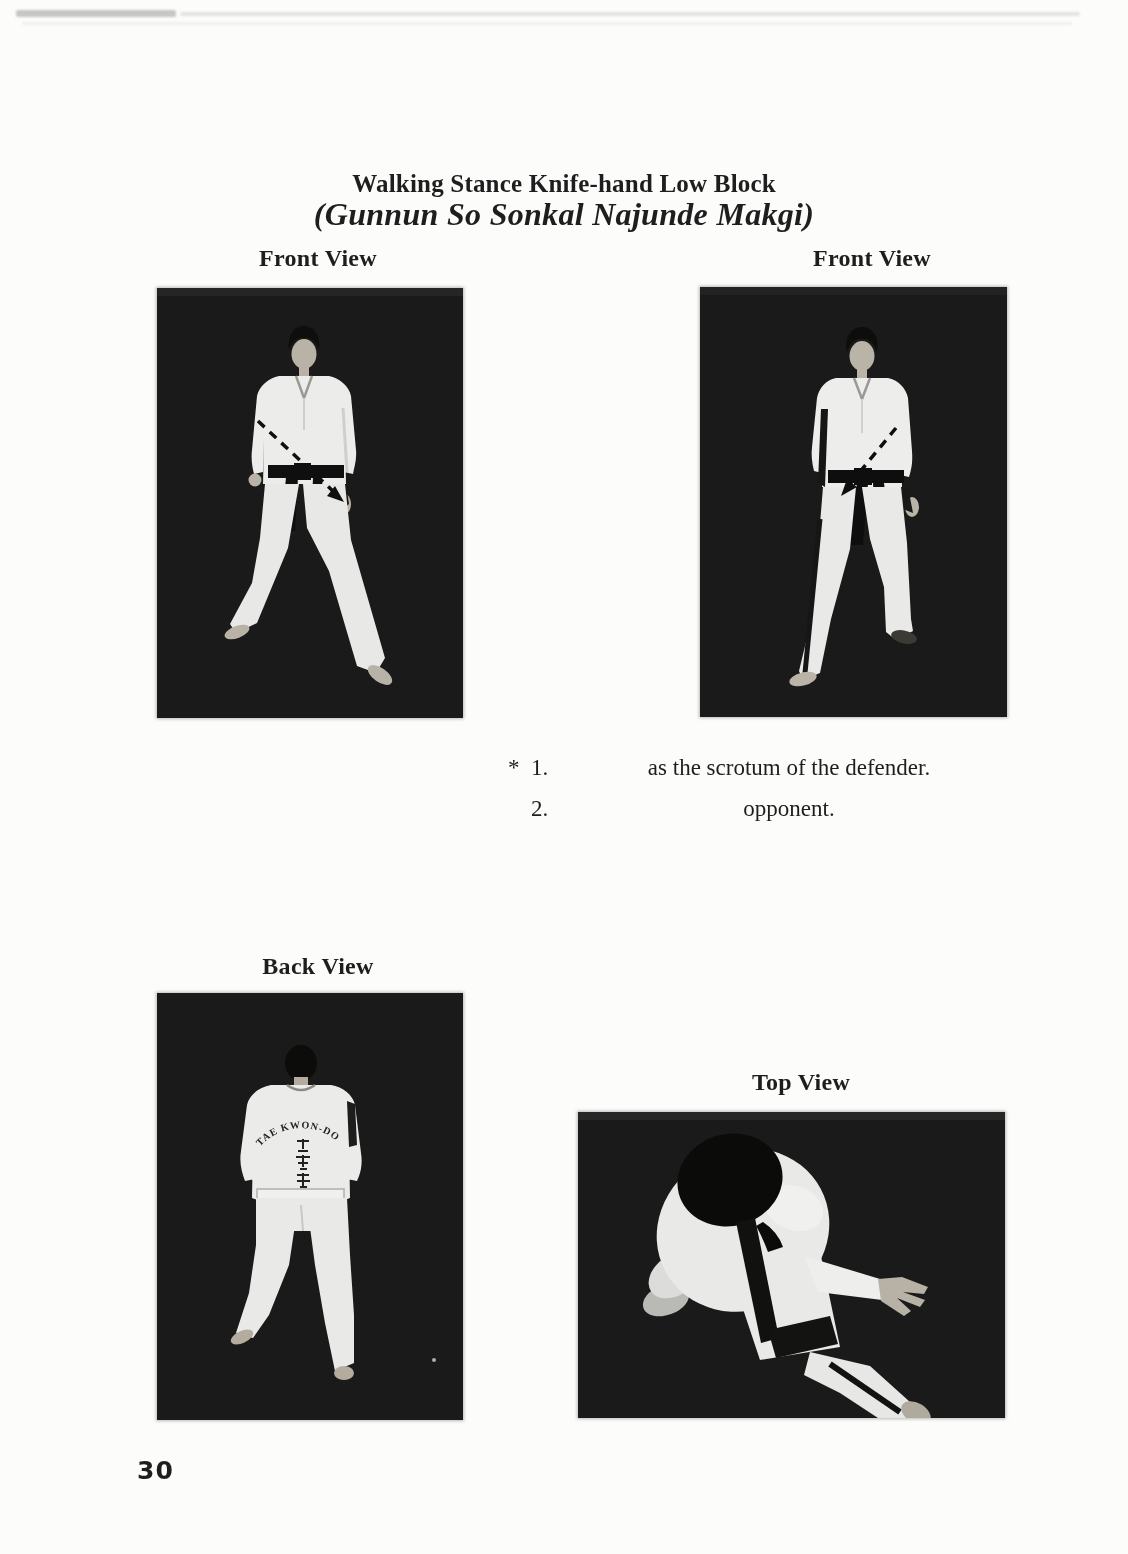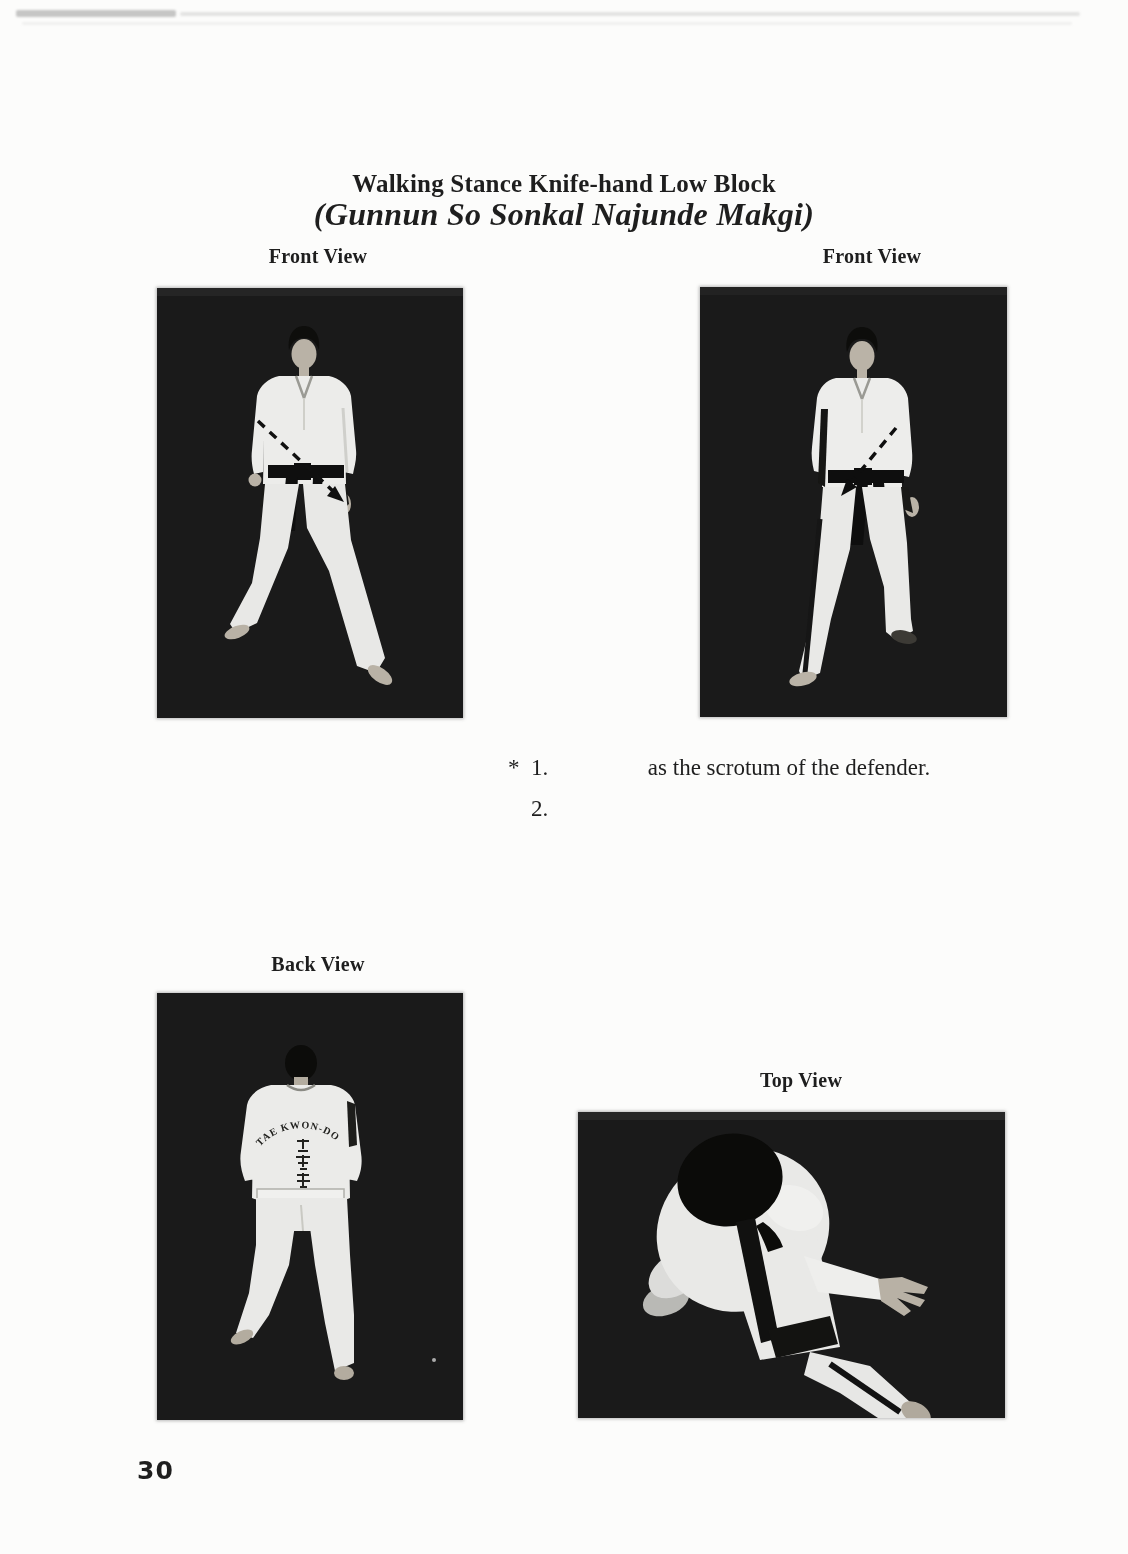--- a/index.html
+++ b/index.html
@@ -16,21 +16,21 @@
   
   .artifact{position:absolute;border-radius:2px;pointer-events:none;}
   .artifact.a1{left:16px;top:10px;width:160px;height:7px;background:rgba(110,110,110,.38);filter:blur(1px);}
   .artifact.a2{left:180px;top:12px;width:900px;height:4px;background:rgba(130,130,130,.20);filter:blur(1px);}
   .artifact.a3{left:22px;top:22px;width:1050px;height:3px;background:rgba(160,160,160,.13);filter:blur(1px);}
   
   .title-block{position:absolute;left:0;right:0;top:141px;text-align:center;margin-top:28px;}
   .title-main{font-size:25px;font-weight:bold;letter-spacing:.2px;line-height:30px;}
   .title-sub{font-size:32px;font-weight:bold;font-style:italic;letter-spacing:.3px;line-height:30px;}
   
-  .caption{position:absolute;font-size:20px;font-weight:bold;letter-spacing:.3px;white-space:nowrap;transform:translateX(-50%);}
+  .caption{position:absolute;font-size:24px;font-weight:bold;letter-spacing:.3px;white-space:nowrap;transform:translateX(-50%);}
   .cap-fl{left:318px;top:245px;}
   .cap-fr{left:872px;top:245px;}
   .cap-bv{left:318px;top:953px;}
   .cap-tv{left:801px;top:1069px;}
   
   .photo{position:absolute;background:var(--photo-bg);box-shadow:0 0 3px 1px rgba(60,60,60,.35);}
   .photo svg{display:block;}
   .ph-fl{left:157px;top:288px;width:306px;height:430px;}
   .ph-fr{left:700px;top:287px;width:307px;height:430px;}
   .ph-bv{left:157px;top:993px;width:306px;height:427px;}
@@ -152,20 +152,21 @@
       <span class="note-marker">*</span>
       <span class="note-number">1.</span>
       <div class="note-text">
         <div class="note-line2">as the scrotum of the defender.</div>
       </div>
     </div>
     <div class="note-item">
       <span class="note-marker"></span>
       <span class="note-number">2.</span>
       <div class="note-text">
+        <div class="note-line2">opponent.</div>
       </div>
     </div>
   </div>
 
   <div class="photo ph-bv">
     <svg width="306" height="427" viewBox="0 0 306 427">
       <rect width="306" height="427" style="fill:var(--photo-bg,#1a1a1a)"></rect>
       <g>
         <ellipse cx="144" cy="70" rx="16" ry="18" fill="#0c0c0a"></ellipse>
         <rect x="137" y="84" width="14" height="9" fill="#b3ac9f"></rect>

